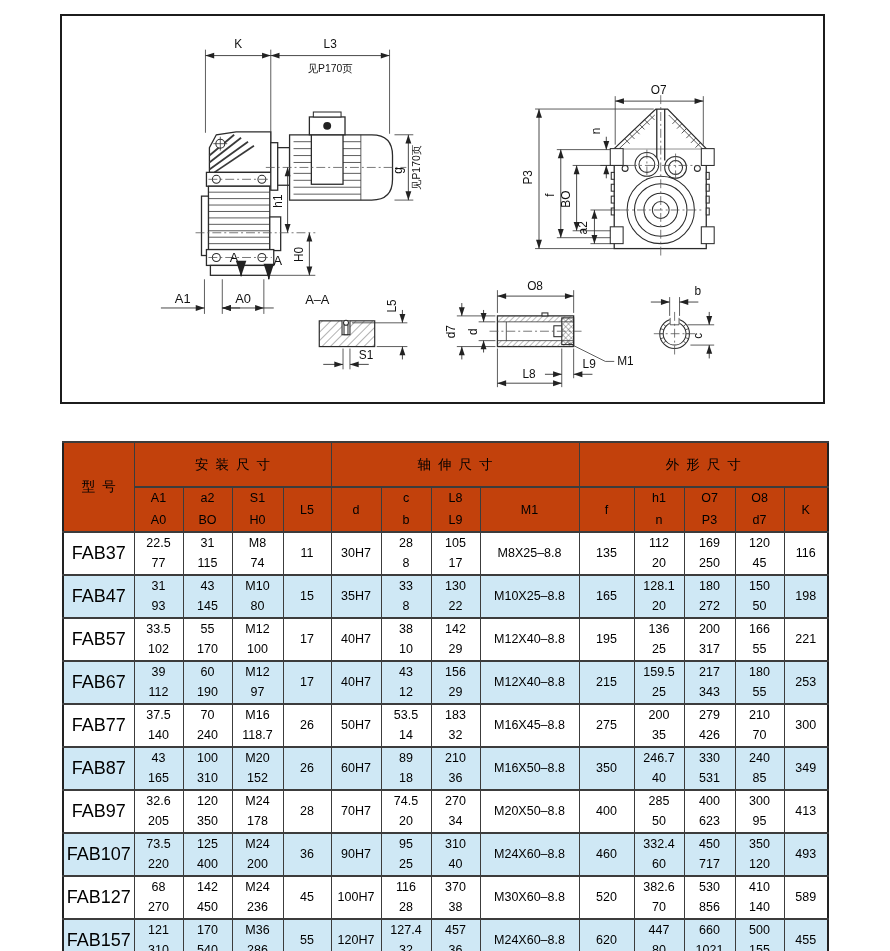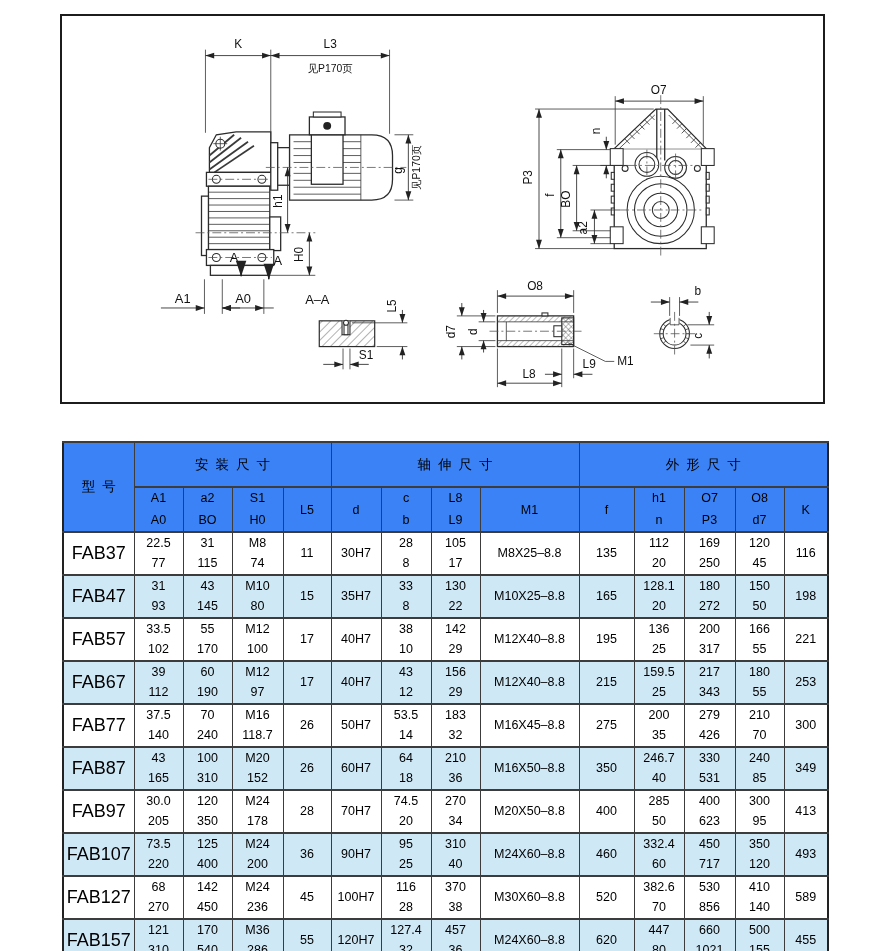--- a/index.html
+++ b/index.html
@@ -19,21 +19,21 @@
   .hatchln{stroke:#3a3a3a;stroke-width:1.8}
   text.dl{font-family:"Liberation Sans",sans-serif;font-size:12px;fill:#111}
   text.sm{font-size:10.5px}
   text.lg{font-size:13px}
 
   
   .dim-table{position:absolute;left:62px;top:441px;width:765px;border-collapse:collapse;
       table-layout:fixed;border:2px solid #222;}
   .dim-table th,.dim-table td{border:1px solid #3c3c3c;border-top-width:2px;border-bottom-width:2px;
       padding:0;text-align:center;vertical-align:middle;color:#000;}
-  .dim-table thead th{background:#3b82f6;font-weight:normal;}
+  .dim-table thead th{background:#c2410c;font-weight:normal;}
   .dim-table tbody tr:nth-child(even) td{background:#cfe8f5;}
   tr.group-row th{height:43px;font-size:13.5px;letter-spacing:7px;text-indent:7px;}
   th.corner{font-size:13.5px;letter-spacing:5px;text-indent:5px;margin-top:34px;}
   tr.sub-row th{height:43px;font-size:12.5px;}
   .dim-table tbody td{height:41px;font-size:12.5px;}
   .dim-table tbody td.model{font-size:18px;}
   .two{display:flex;flex-direction:column;justify-content:space-between;height:37px;padding:2px 0;}
   .two div{line-height:17px;}
   .one{line-height:41px;}
   .hsub{display:flex;flex-direction:column;justify-content:space-between;height:39px;padding:2px 0;}
@@ -770,21 +770,21 @@
             </div>
           </td>
           <td>
             <div class="one">26</div>
           </td>
           <td>
             <div class="one">60H7</div>
           </td>
           <td>
             <div class="two">
-              <div>64</div>
+              <div>89</div>
               <div>18</div>
             </div>
           </td>
           <td>
             <div class="two">
               <div>210</div>
               <div>36</div>
             </div>
           </td>
           <td>
@@ -812,21 +812,21 @@
             </div>
           </td>
           <td>
             <div class="one">349</div>
           </td>
         </tr>
         <tr>
           <td class="model">FAB97</td>
           <td>
             <div class="two">
-              <div>30.0</div>
+              <div>32.6</div>
               <div>205</div>
             </div>
           </td>
           <td>
             <div class="two">
               <div>120</div>
               <div>350</div>
             </div>
           </td>
           <td>

